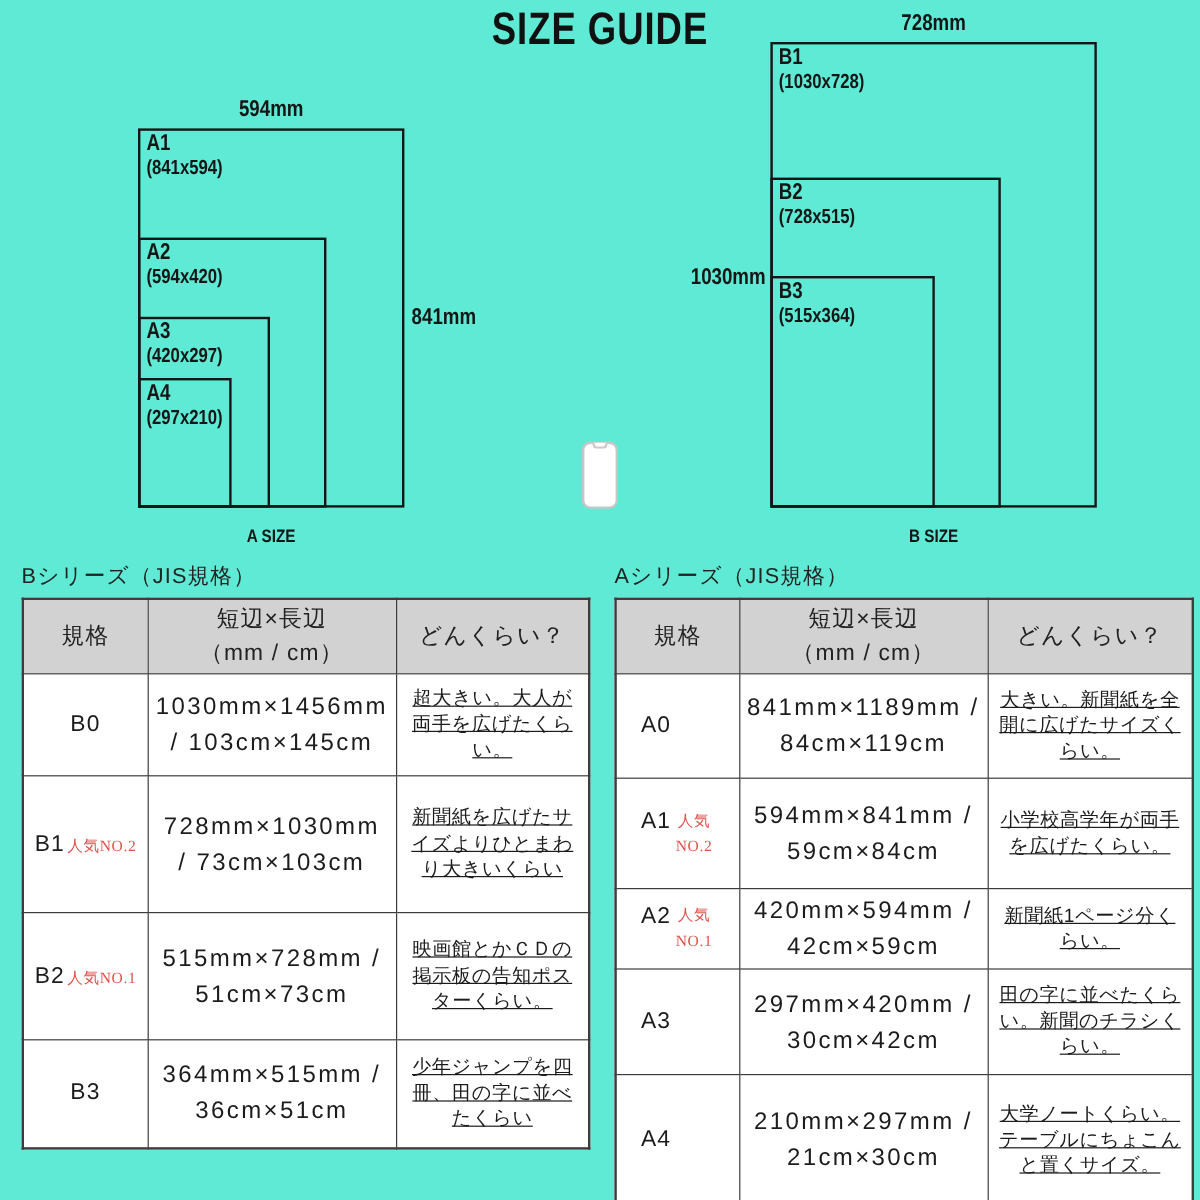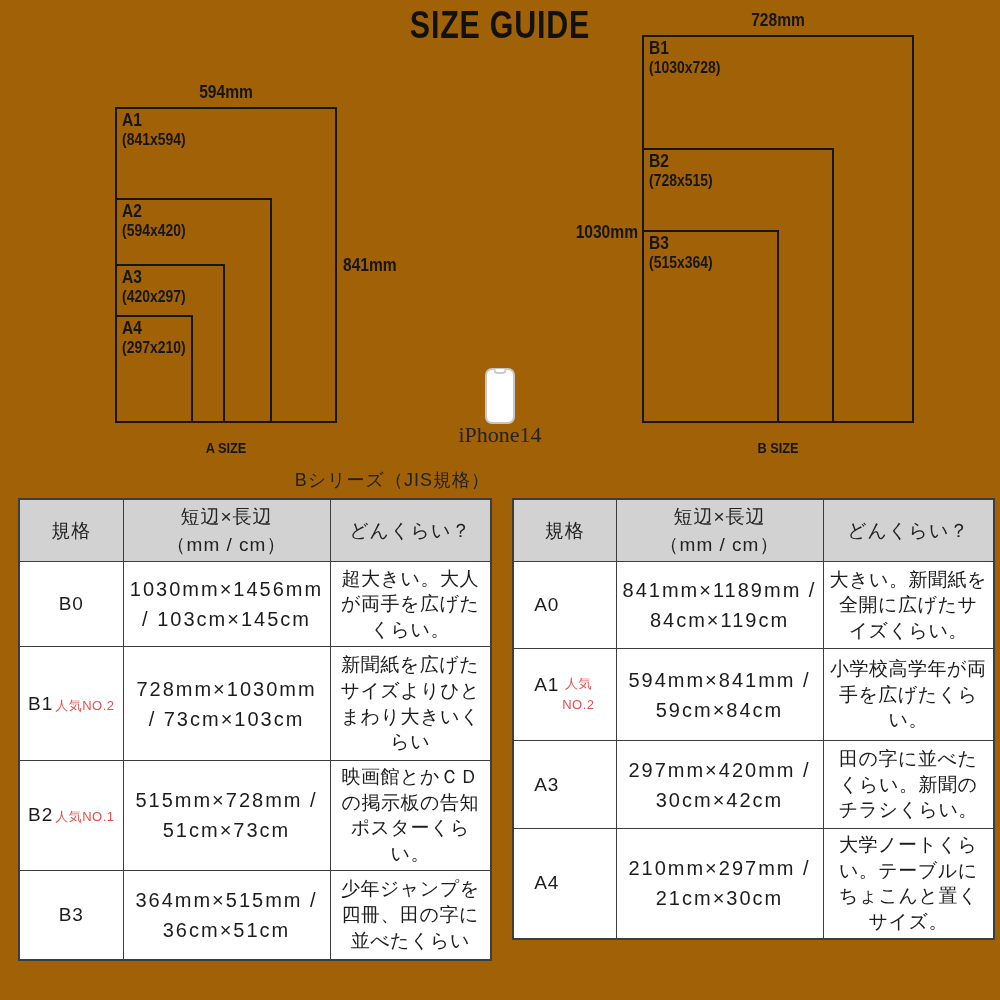--- a/index.html
+++ b/index.html
@@ -1,16 +1,16 @@
 <!DOCTYPE html>
 <html><head>
 <meta charset="utf-8">
 <style>
   html,body{margin:0;padding:0;background:#fff;}
-  #canvas{position:relative;width:1000px;height:1000px;background:#a16207;overflow:hidden;
+  #canvas{position:relative;width:1000px;height:1000px;background:#5eead4;overflow:hidden;
           font-family:"Liberation Sans",sans-serif;color:#1c1c1c;}
   
   .main-title{position:absolute;left:0;top:4px;width:1000px;text-align:center;
     font-size:38px;font-weight:700;letter-spacing:1px;color:#111;
     transform:scaleX(0.8);transform-origin:50% 0;white-space:nowrap;}
   .box{position:absolute;box-sizing:border-box;border:2px solid #161616;background:transparent;}
   .boxlabel{position:absolute;top:1px;left:5px;font-weight:700;line-height:1.1;color:#161616;
     transform:scaleX(0.82);transform-origin:0 0;white-space:nowrap;}
   .bname{font-size:19px;}
   .bdims{font-size:17px;}
@@ -21,31 +21,31 @@
   .caption{position:absolute;font-weight:700;font-size:15px;color:#161616;text-align:center;
     transform:scaleX(0.85);transform-origin:50% 0;}
   
   .phone{position:absolute;left:485px;top:368px;width:30px;height:56px;box-sizing:border-box;
     border:2px solid #c6c6c6;border-radius:7px;background:#fff;}
   .notch{position:absolute;left:50%;top:-1px;transform:translateX(-50%);width:13px;height:5px;
     box-sizing:border-box;border:2px solid #cccccc;border-top:none;border-radius:0 0 4px 4px;background:#fff;}
   .phone-label{position:absolute;left:400px;top:422px;width:200px;text-align:center;
     font-family:"Liberation Serif",serif;font-size:22px;color:#222;}
   
-  .tbl-title{position:absolute;top:468px;font-size:18px;letter-spacing:1px;color:#222;text-align:right;}
+  .tbl-title{position:absolute;top:468px;font-size:18px;letter-spacing:1px;color:#222;text-align:left;}
   table.sg{position:absolute;top:498px;border-collapse:collapse;table-layout:fixed;
     background:#fff;border:2px solid #3d3d3d;}
   table.sg th,table.sg td{border:1.5px solid #3d3d3d;vertical-align:middle;text-align:center;
     padding:3px 6px;box-sizing:border-box;overflow:hidden;}
   table.sg th{background:#d2d2d2;font-weight:400;font-size:19px;letter-spacing:1px;color:#222;
     white-space:pre-line;line-height:1.45;}
   td.size{font-size:19px;letter-spacing:1px;}
   td.dims{font-size:20px;letter-spacing:2px;line-height:1.5;margin-top:32px;}
-  td.desc{font-size:19px;letter-spacing:0.5px;line-height:1.35;padding:4px 7px;}
-  .badge{color:#e0514c;font-size:13px;letter-spacing:0.5px;margin-left:2px;}
+  td.desc{font-size:16px;letter-spacing:0.5px;line-height:1.35;padding:4px 7px;text-decoration:underline;}
+  .badge{color:#e0514c;font-size:13px;letter-spacing:0.5px;margin-left:2px;font-family:Liberation Serif, serif;}
   .badge:empty{display:none;}
   #table-a .badge{display:inline-block;width:34px;text-align:center;vertical-align:text-top;
     line-height:1.6;white-space:normal;word-break:break-all;}
   
   .rh60{height:60px;} .rh85{height:85px;} .rh114{height:114px;} .rh106{height:106px;} .rh90{height:90px;}
   .rh87{height:87px;} .rh92{height:92px;} .rh88{height:88px;} .rh110{height:110px;}
 </style>
 </head>
 <body>
 
@@ -103,21 +103,20 @@
         <span class="bdims">(515x364)</span>
       </div>
     </div>
     <div class="dimlabel ox-r" style="left:556px;top:221px;width:82px">1030mm</div>
     <div class="caption" style="left:642px;top:439px;width:272px">B SIZE</div>
   </div>
 
   <div class="phone">
     <div class="notch"></div>
   </div>
-  <div class="phone-label">iPhone14</div>
 
   <div class="tbl-title" style="left:18px;width:472px">Bシリーズ（JIS規格）</div>
   <table class="sg" id="table-b" style="left:18px;width:472px">
     <colgroup>
         <col style="width:104px">
         <col style="width:207px">
         <col style="width:161px">
       </colgroup>
     <tbody>
         <tr class="rh60">
@@ -142,20 +141,21 @@
       <td class="desc">映画館とかＣＤの掲示板の告知ポスターくらい。</td>
     </tr>
     <tr class="rh90">
       <td class="size"><span>B3</span></td>
       <td class="dims">364mm×515mm / 36cm×51cm</td>
       <td class="desc">少年ジャンプを四冊、田の字に並べたくらい</td>
     </tr>
   </tbody>
     </table>
 
+  <div class="tbl-title" style="left:512px;width:481px">Aシリーズ（JIS規格）</div>
   <table class="sg" id="table-a" style="left:512px;width:481px">
     <colgroup>
         <col style="width:103px">
         <col style="width:207px">
         <col style="width:171px">
       </colgroup>
     <tbody>
         <tr class="rh60">
       <th>規格</th>
       <th>短辺×長辺
@@ -165,20 +165,25 @@
     <tr class="rh87">
       <td class="size"><span>A0</span><span class="badge"></span></td>
       <td class="dims">841mm×1189mm / 84cm×119cm</td>
       <td class="desc">大きい。新聞紙を全開に広げたサイズくらい。</td>
     </tr>
     <tr class="rh92">
       <td class="size"><span>A1</span><span class="badge">人気NO.2</span></td>
       <td class="dims">594mm×841mm / 59cm×84cm</td>
       <td class="desc">小学校高学年が両手を広げたくらい。</td>
     </tr>
+    <tr class="rh60">
+      <td class="size"><span>A2</span><span class="badge">人気NO.1</span></td>
+      <td class="dims">420mm×594mm / 42cm×59cm</td>
+      <td class="desc">新聞紙1ページ分くらい。</td>
+    </tr>
     <tr class="rh88">
       <td class="size"><span>A3</span><span class="badge"></span></td>
       <td class="dims">297mm×420mm / 30cm×42cm</td>
       <td class="desc">田の字に並べたくらい。新聞のチラシくらい。</td>
     </tr>
     <tr class="rh110">
       <td class="size"><span>A4</span><span class="badge"></span></td>
       <td class="dims">210mm×297mm / 21cm×30cm</td>
       <td class="desc">大学ノートくらい。テーブルにちょこんと置くサイズ。</td>
     </tr>

